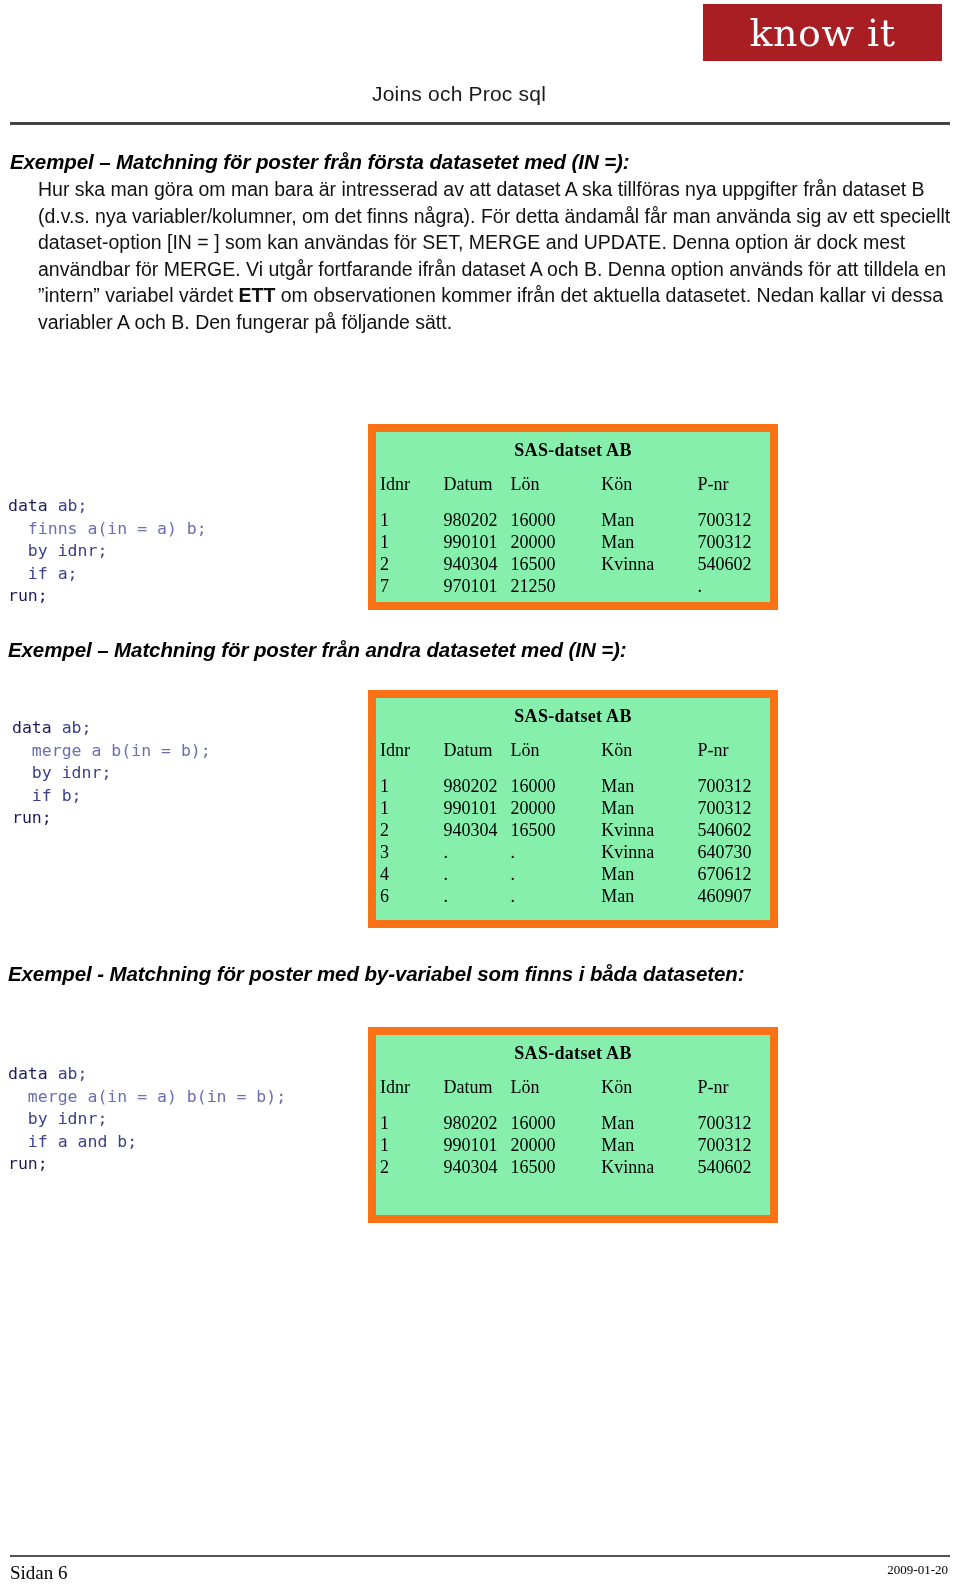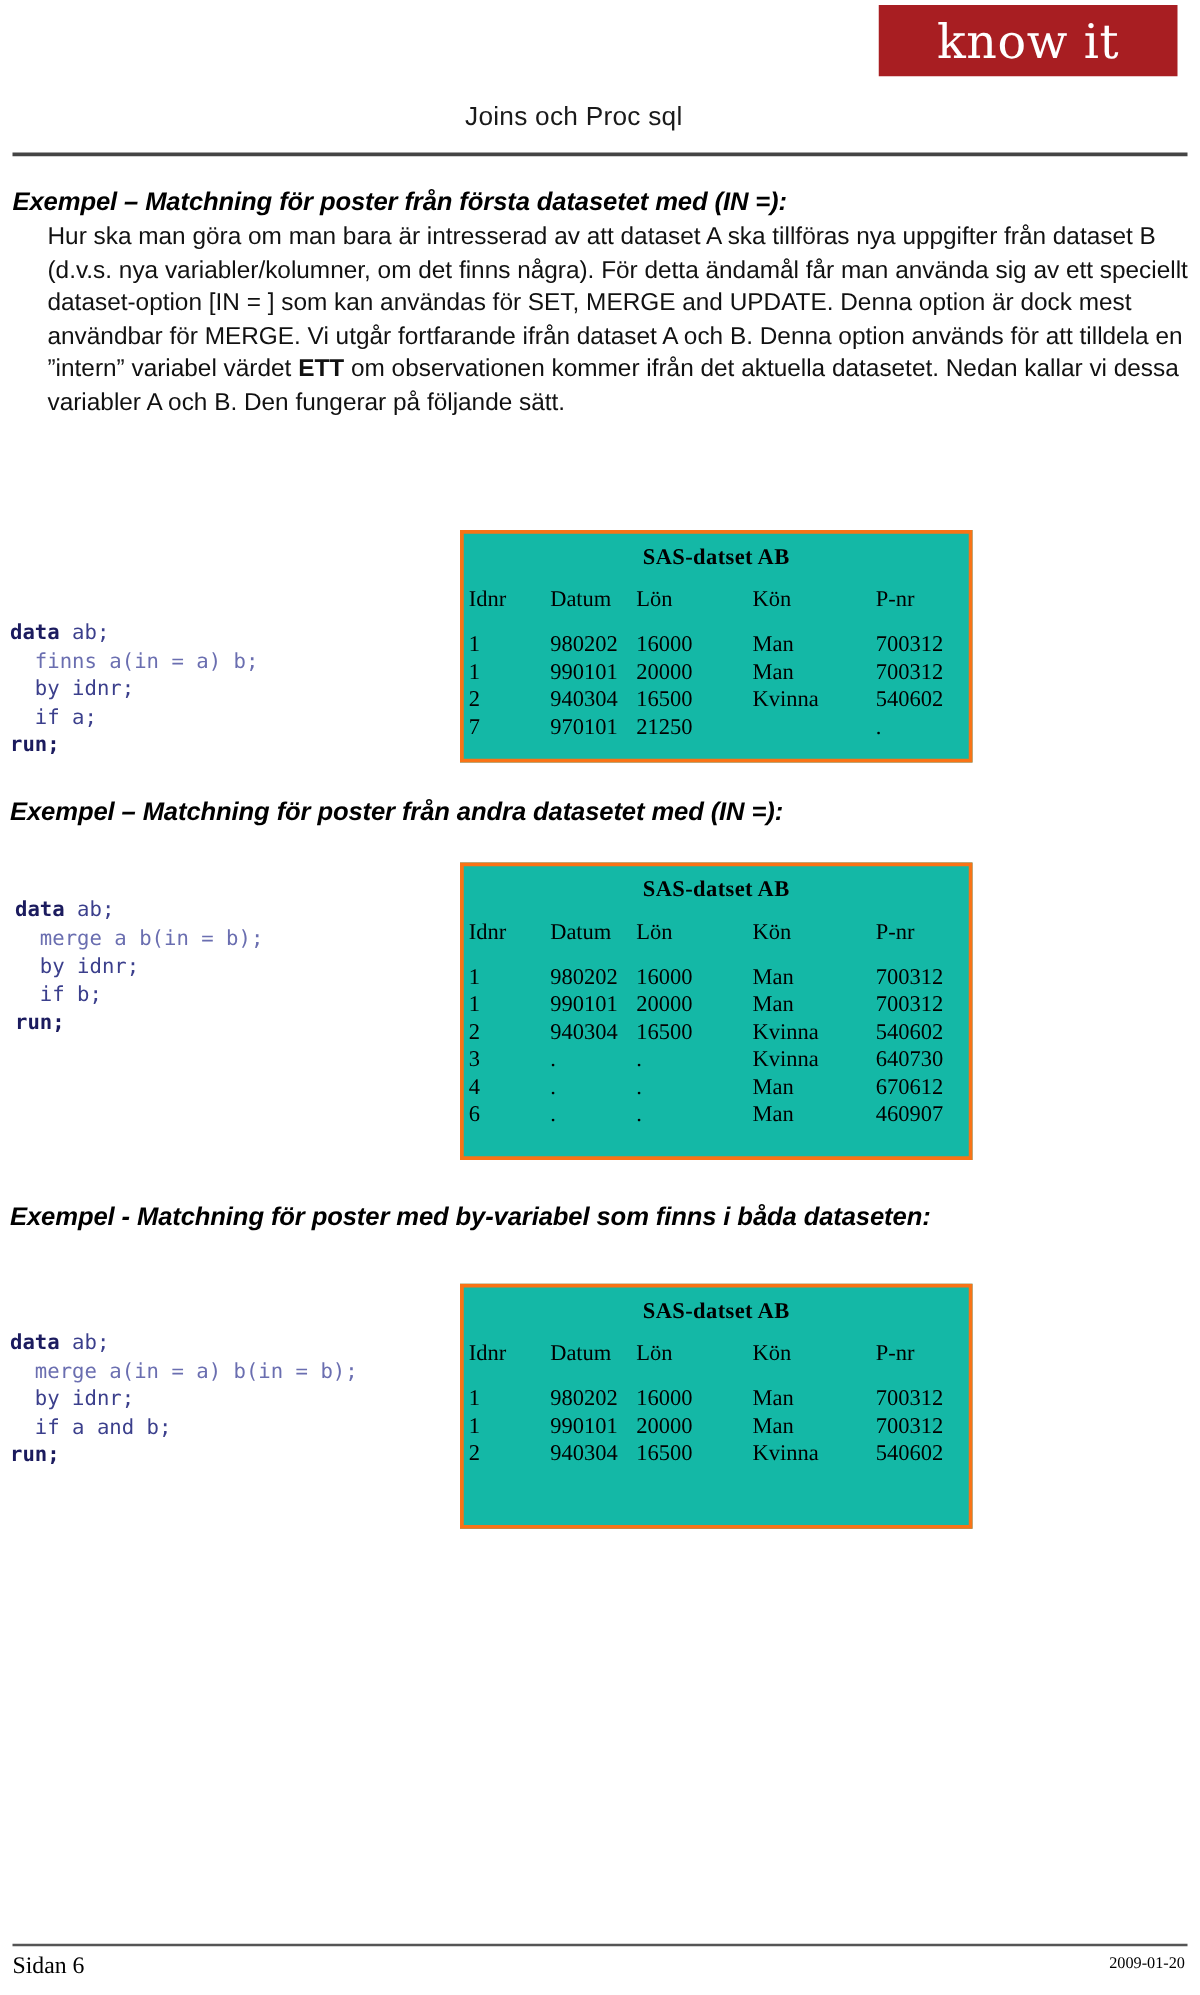--- a/index.html
+++ b/index.html
@@ -85,38 +85,38 @@
   
   .code-block {
     position: absolute;
     font-family: "DejaVu Sans Mono", "Liberation Mono", monospace;
     font-size: 16.5px;
     line-height: 22.5px;
     color: #3b3f8c;
     white-space: pre;
   }
   .code-block .kw {
-    font-weight: bold;
+    font-weight: normal;
     color: #1b1b5e;
     margin-top: 32px;
   }
   .code-block .mid {
     color: #6a6eb0;
   }
   #code-1 { left: 8px;  top: 495px; }
   #code-2 { left: 12px;  top: 717px; }
   #code-3 { left: 8px;  top: 1063px; }
 
   
   .sas-table {
     position: absolute;
-    border: 3px solid #f97316;
+    border: 8px solid #f97316;
     box-sizing: border-box;
     font-family: "Liberation Serif", "DejaVu Serif", serif;
-    background: #14b8a6;
+    background: #86efac;
   }
   .sas-title {
     text-align: center;
     font-weight: bold;
     font-size: 18px;
     padding-top: 8px;
     letter-spacing: 0.3px;
   }
   .sas-grid {
     font-size: 18px;

